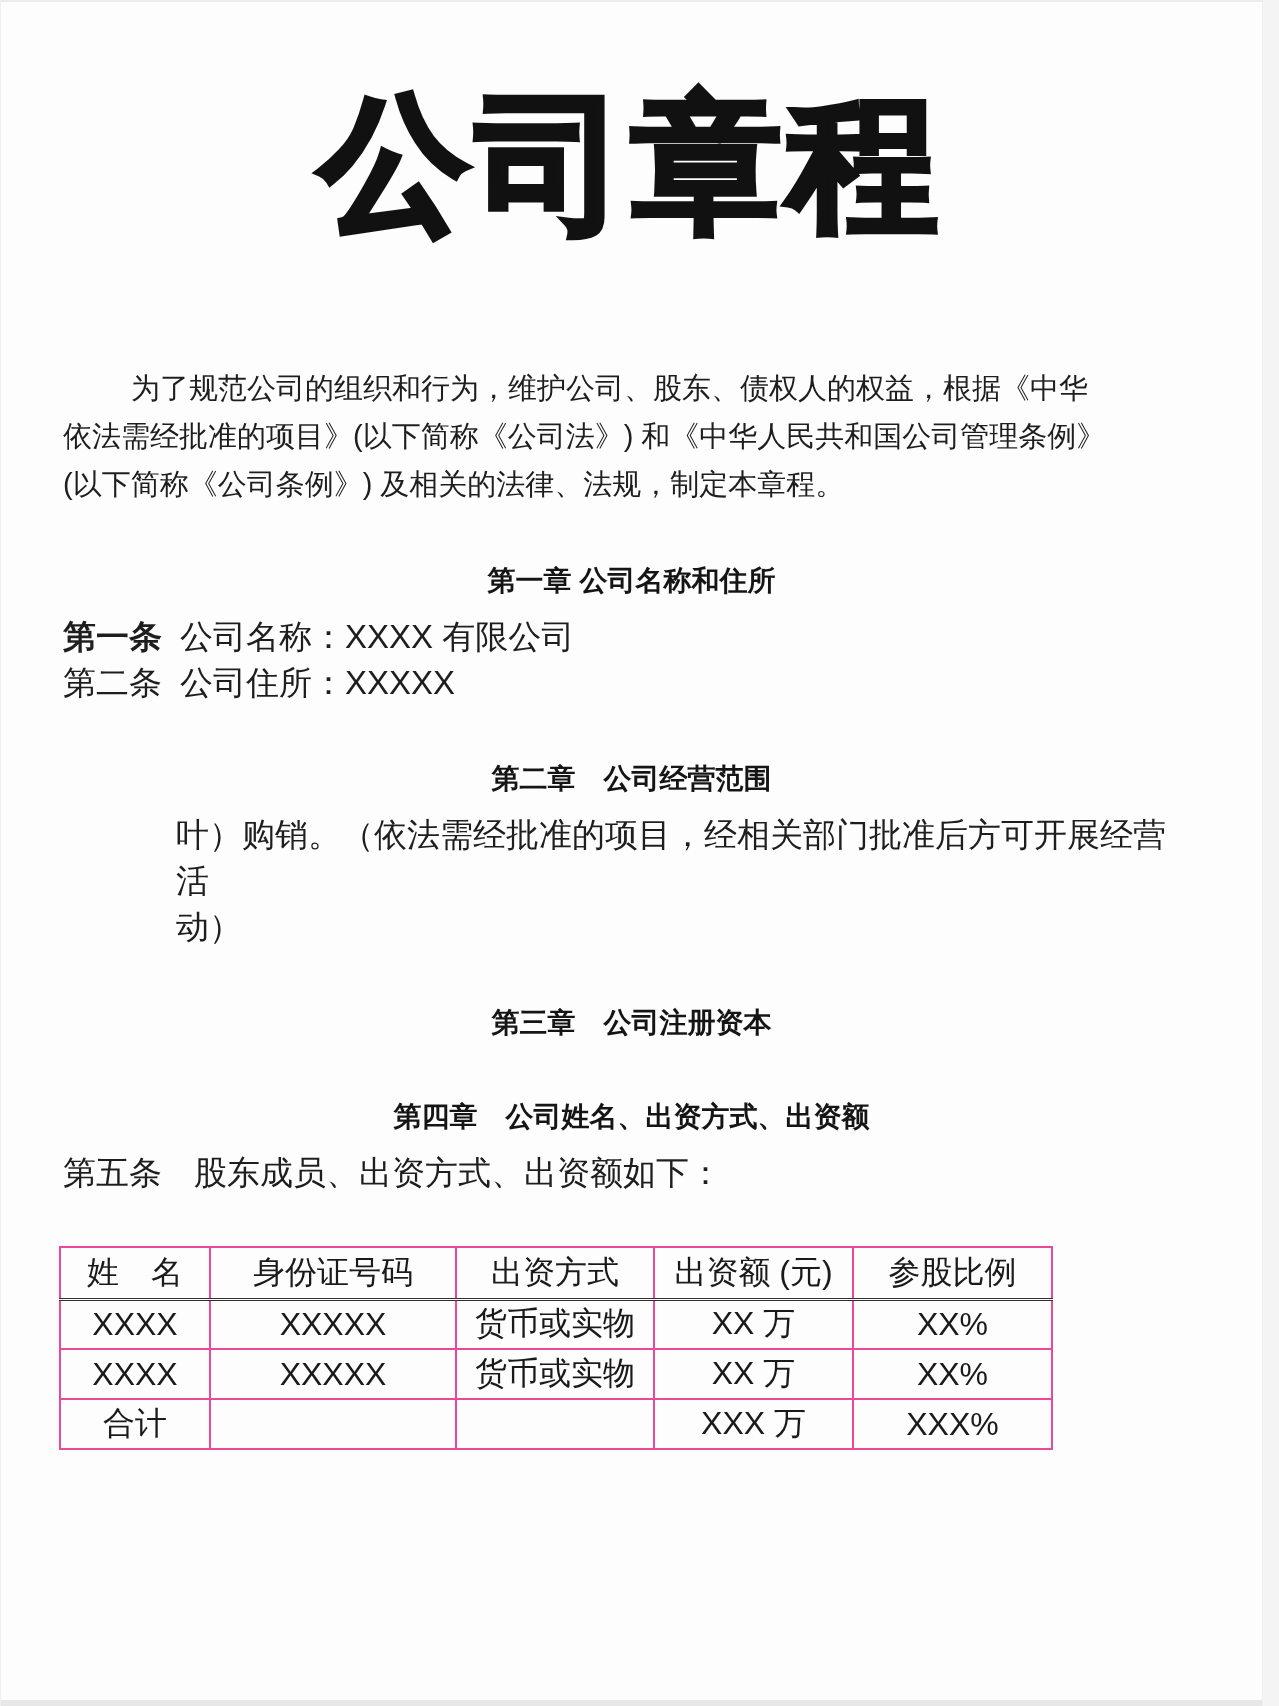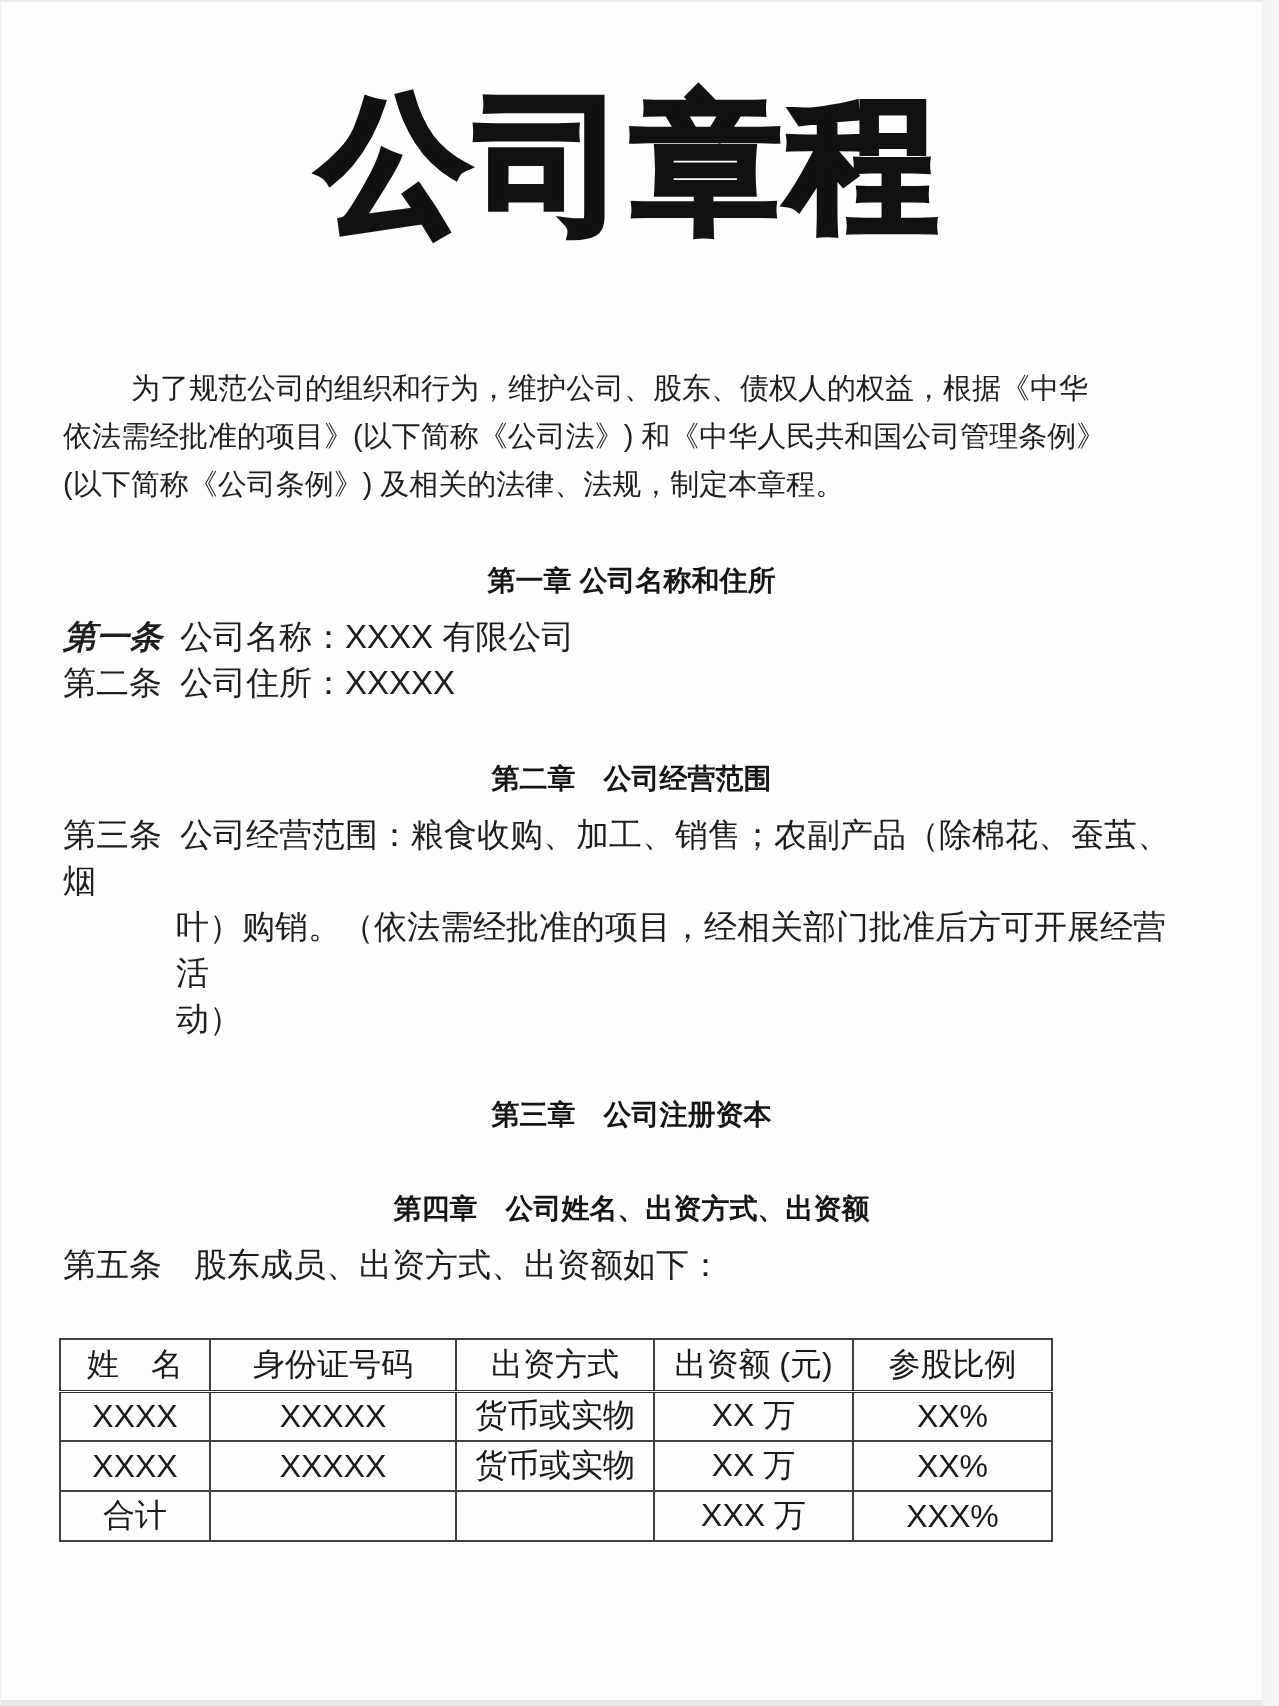--- a/index.html
+++ b/index.html
@@ -50,39 +50,39 @@
     font-weight: 700;
     color: #151515;
     white-space: pre;
   }
   .article {
     margin: 0 64px 0 62px;
     font-size: 33px;
     line-height: 46px;
   }
   .article .label { margin-right: 18px; }
-  .article .label.bold { font-weight: 700; font-style: italic; }
+  .article .label.bold { font-weight: 700; }
   .article .label.wide { margin-right: 32px; }
   .article .cont { display: block; padding-left: 113px; }
   .article .line1 { display: block; }
   table.shareholders {
     margin: 50px 0 0 58px;
     border-collapse: collapse;
     table-layout: fixed;
     width: 992px;
     font-size: 32px;
     color: #1a1a1a;
   }
   table.shareholders col.c0 { width: 150px; }
   table.shareholders col.c1 { width: 246px; }
   table.shareholders col.c2 { width: 198px; }
   table.shareholders col.c3 { width: 199px; }
   table.shareholders col.c4 { width: 199px; }
   table.shareholders th, table.shareholders td {
-    border: 2px solid #404040;
+    border: 2px solid #ec4899;
     text-align: center;
     vertical-align: middle;
     font-weight: 400;
     padding: 0;
     height: 50px;
     white-space: pre;
     overflow: hidden;
   }
   table.shareholders thead th { height: 52px; border-bottom: 3px double #2f2f2f; }
 </style>
@@ -104,21 +104,20 @@
   <div class="article">
     <span class="label bold">第一条</span><span>公司名称：XXXX 有限公司</span>
   </div>
   <div class="article">
     <span class="label">第二条</span><span>公司住所：XXXXX</span>
   </div>
 
   <h2 class="chapter">第二章　公司经营范围</h2>
 
   <div class="article">
-    <span class="line1"><span class="label">第三条</span><span>公司经营范围：粮食收购、加工、销售；农副产品（除棉花、蚕茧、烟</span></span>
     <span class="cont">叶）购销。（依法需经批准的项目，经相关部门批准后方可开展经营活</span>
     <span class="cont">动）</span>
   </div>
 
   <h2 class="chapter">第三章　公司注册资本</h2>
 
 
   <h2 class="chapter">第四章　公司姓名、出资方式、出资额</h2>
 
   <div class="article">

